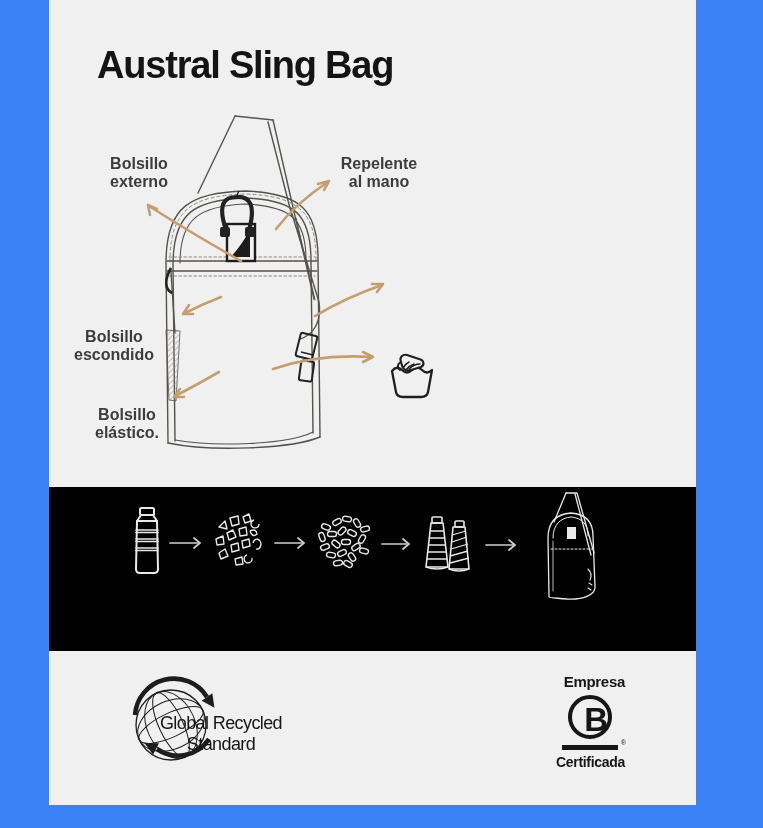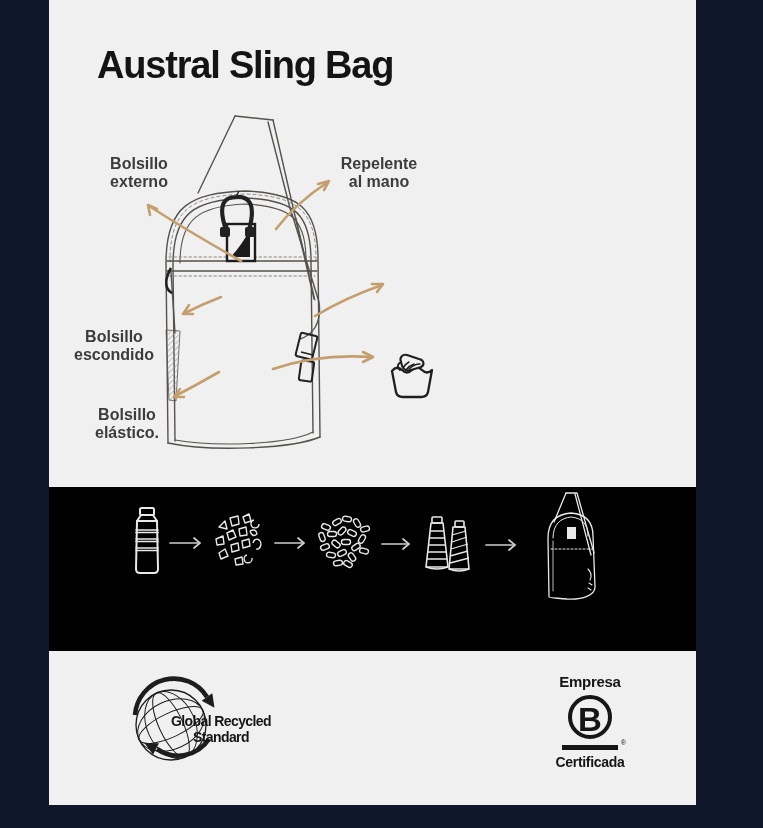--- a/index.html
+++ b/index.html
@@ -1,35 +1,35 @@
 <!DOCTYPE html>
 <html><head>
 <meta charset="utf-8">
 <style>
   * { margin:0; padding:0; box-sizing:border-box; }
   body { background:#ffffff; font-family:"Liberation Sans", sans-serif; }
-  .canvas { position:relative; width:763px; height:828px; background:#0f172a; overflow:hidden; }
+  .canvas { position:relative; width:763px; height:828px; background:#3b82f6; overflow:hidden; }
   .column { position:absolute; left:49px; top:0; width:647px; }
   .top-section { position:relative; width:647px; height:487px; background:#f0f0f1; }
   .band { position:relative; width:647px; height:164px; background:#010101; }
   .bottom-section { position:relative; width:647px; height:154px; background:#f0f0f1; }
   .title { position:absolute; left:48px; top:44px; font-size:38px; font-weight:700;
            letter-spacing:-1.2px; color:#141414; }
   .label { position:absolute; font-size:16px; line-height:1.14; color:#3c3c3c;
            text-align:center; transform:translateX(-50%); }
   .ml { white-space:pre-line;font-weight:bold; }
   .bag-svg { position:absolute; left:0; top:0; }
   .handwash { position:absolute; left:340px; top:351px; }
   .band-caption { position:absolute; left:0; top:112px; width:647px; text-align:center;
                   color:#f2f2f2; font-size:20px; letter-spacing:0.2px; }
   .process-svg { position:absolute; left:0; top:0; }
   .grs-svg { position:absolute; left:76px; top:24px; }
   .grs-text { position:absolute; left:102px; top:62px; width:140px; text-align:center;
-              font-size:14px; font-weight:700; line-height:1.16; letter-spacing:-0.6px; color:#161616; }
-  .bcorp { position:absolute; left:506px; top:22px; width:70px; text-align:center; color:#161616; }
+              font-size:18px; font-weight:400; line-height:1.16; letter-spacing:-0.6px; color:#161616; }
+  .bcorp { position:absolute; left:506px; top:22px; width:70px; text-align:right; color:#161616; }
   .bcorp-top { font-size:15px; font-weight:700; letter-spacing:-0.3px; }
   .bcorp-circle { width:44px; height:44px; border:4px solid #161616; border-radius:50%;
                   margin:5px auto 0; }
   .bcorp-letter { font-size:33px; font-weight:700; line-height:42px; }
   .bcorp-bar { position:relative; width:56px; height:5px; background:#161616; margin:6px auto 0; }
   .bcorp-reg { position:absolute; right:-8px; top:-6px; font-size:7px; font-weight:400; }
   .bcorp-bottom { margin-top:4px; font-size:14px; font-weight:700; letter-spacing:-0.3px; }
 </style>
 </head>
 <body>

